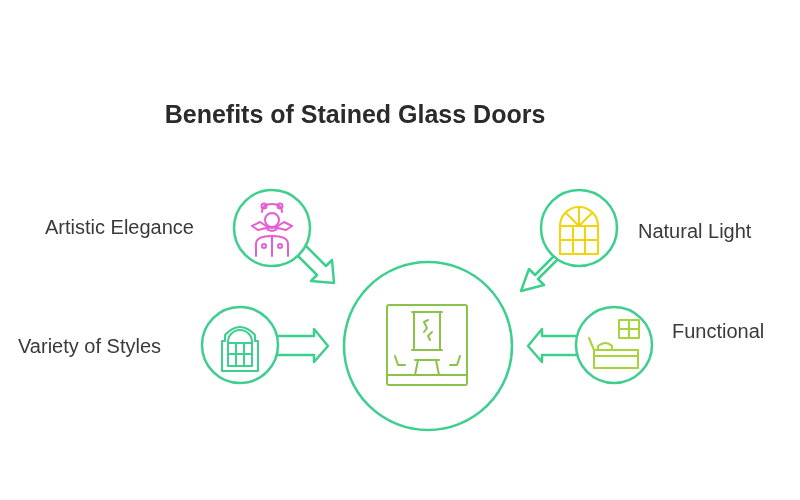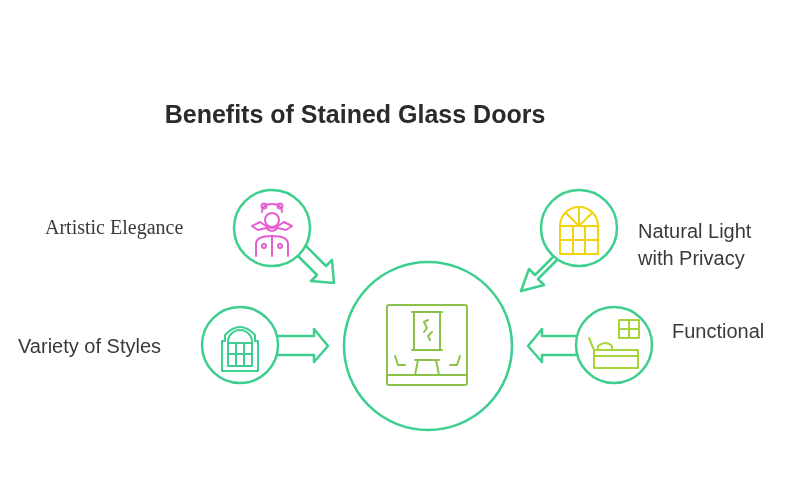--- a/index.html
+++ b/index.html
@@ -6,24 +6,23 @@
   body { width: 800px; height: 500px; position: relative; overflow: hidden; font-family: "Liberation Sans", sans-serif; }
   .title { position: absolute; left: 0; width: 710px; top: 100px; text-align: center; font-weight: bold; font-size: 25px; color: #2b2b2b; }
   .label { position: absolute; font-size: 20px; color: #3a3a3a; line-height: 27px; }
   svg.diagram { position: absolute; left: 0; top: 0; }
 </style>
 </head>
 <body>
 
 <div class="title">Benefits of Stained Glass Doors</div>
 
-<div class="label" style="left:45px; top:214px;font-family:Liberation Serif, serif;">Artistic Elegance</div>
+<div class="label" style="left:45px; top:214px;">Artistic Elegance</div>
 <div class="label" style="left:638px; top:200px;margin-top:18px;">
   <div>Natural Light</div>
-  <div>with Privacy</div>
 </div>
 <div class="label" style="left:18px; top:333px;">Variety of Styles</div>
 <div class="label" style="left:672px; top:318px;">
   <div>Functional</div>
 </div>
 
 <svg class="diagram" width="800" height="500" viewBox="0 0 800 500" fill="none" stroke-linejoin="round" stroke-linecap="round">
 
   <g>
     <circle cx="428" cy="346" r="84" stroke="#3ecf8e" stroke-width="2.5" fill="#fff"></circle>

